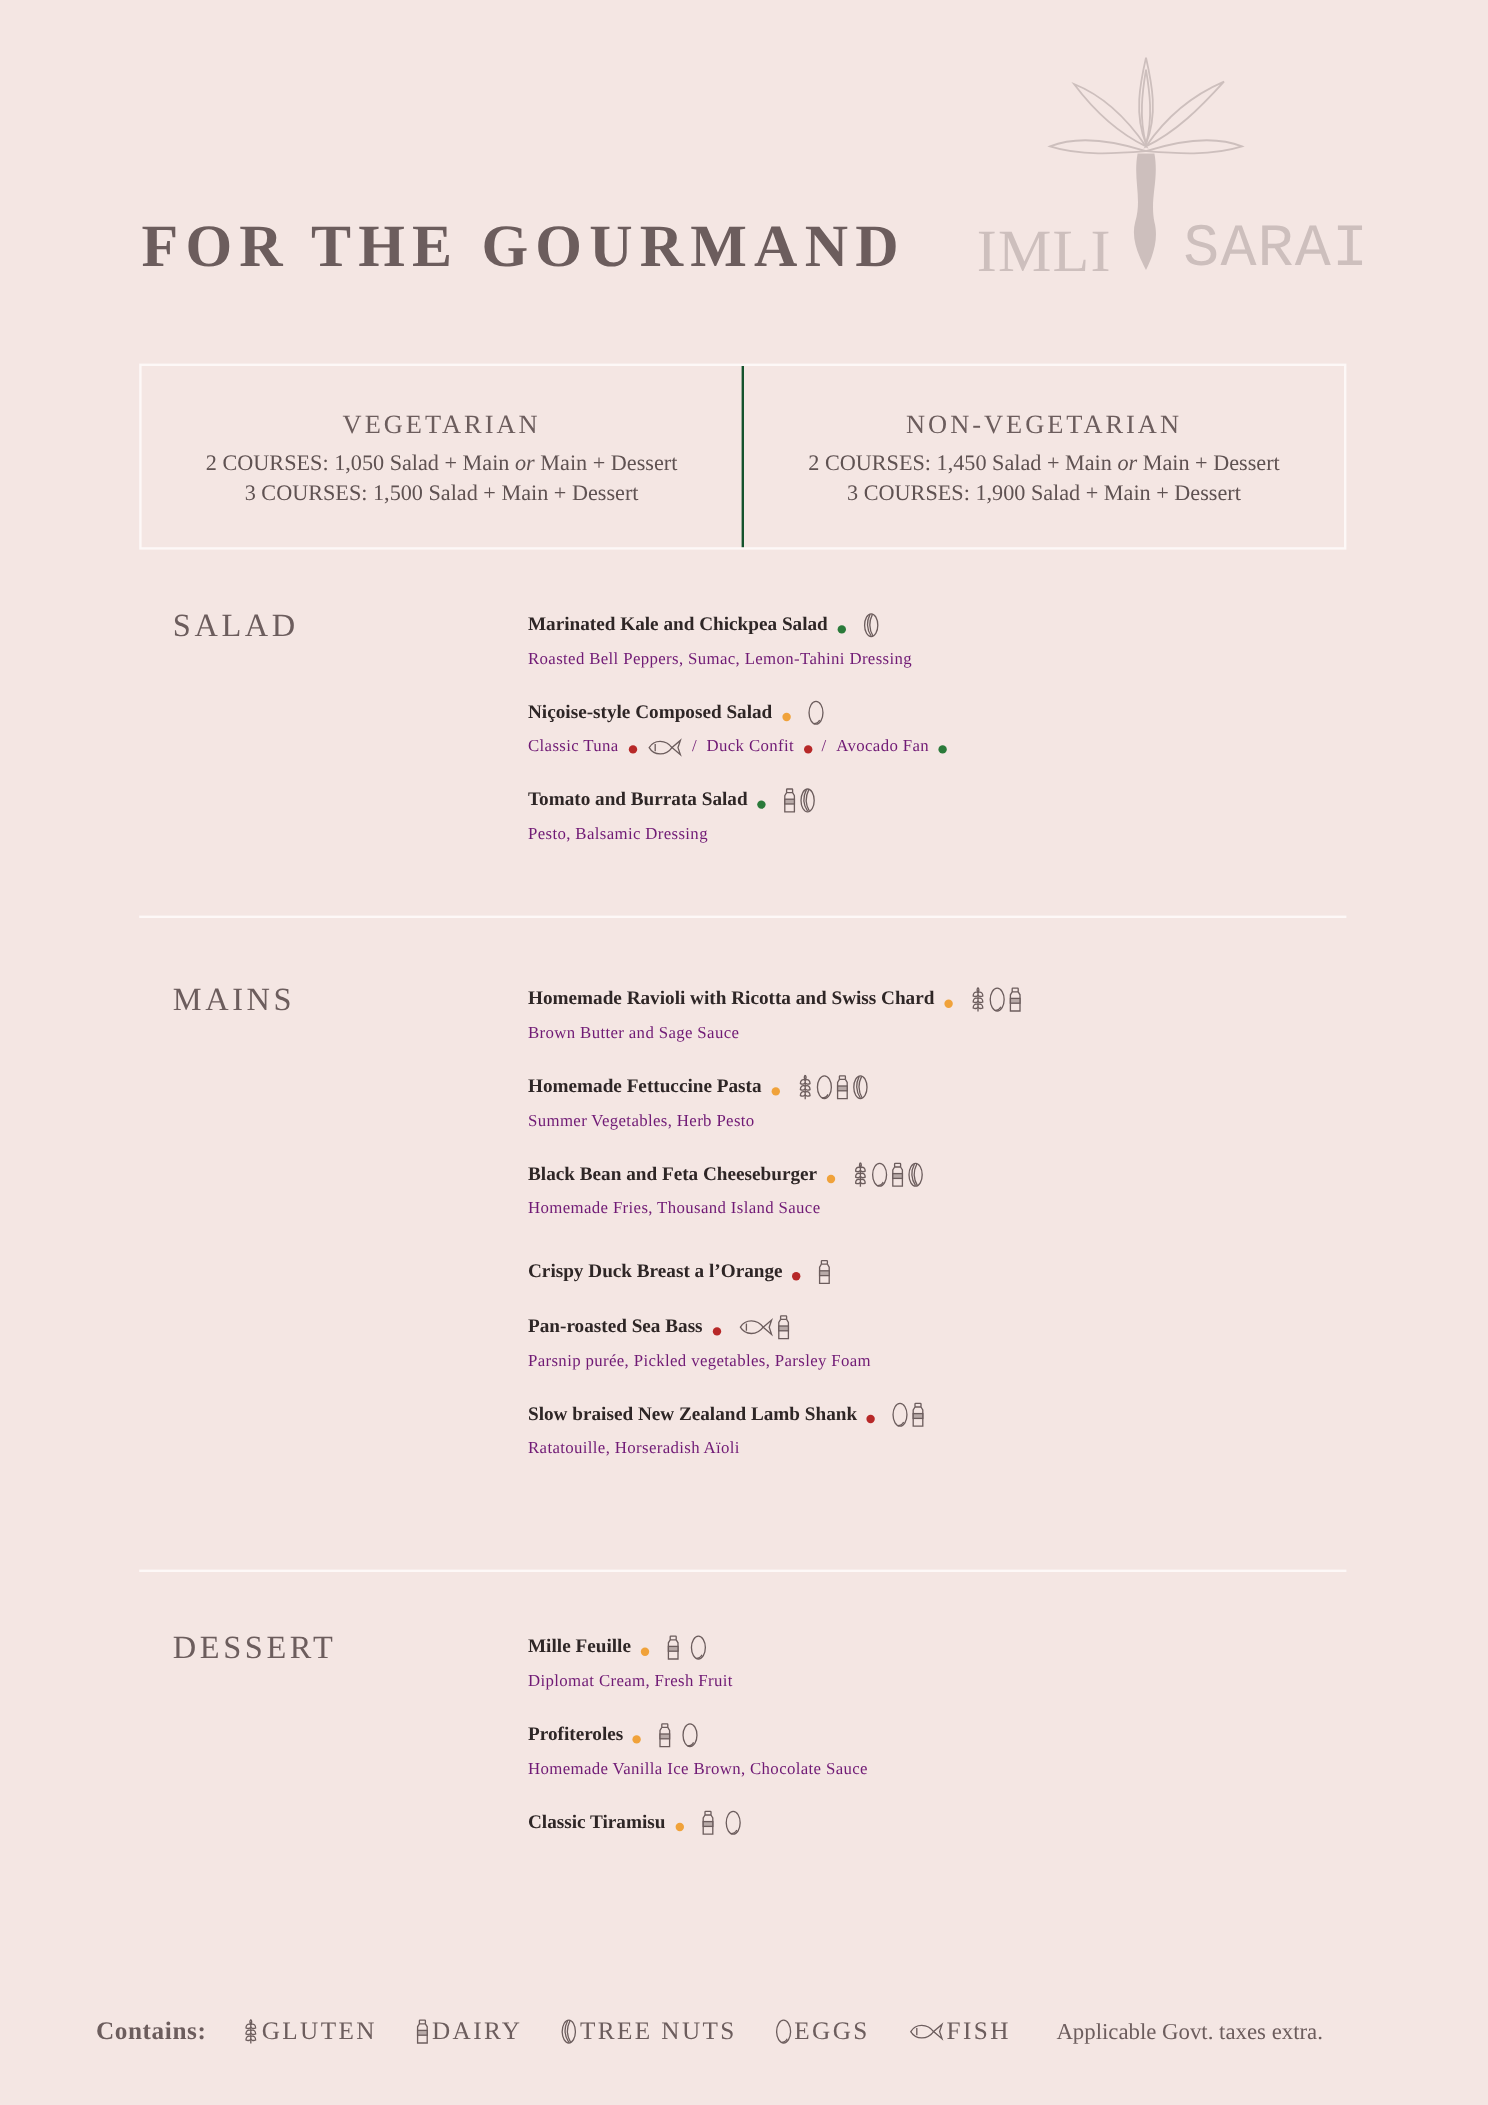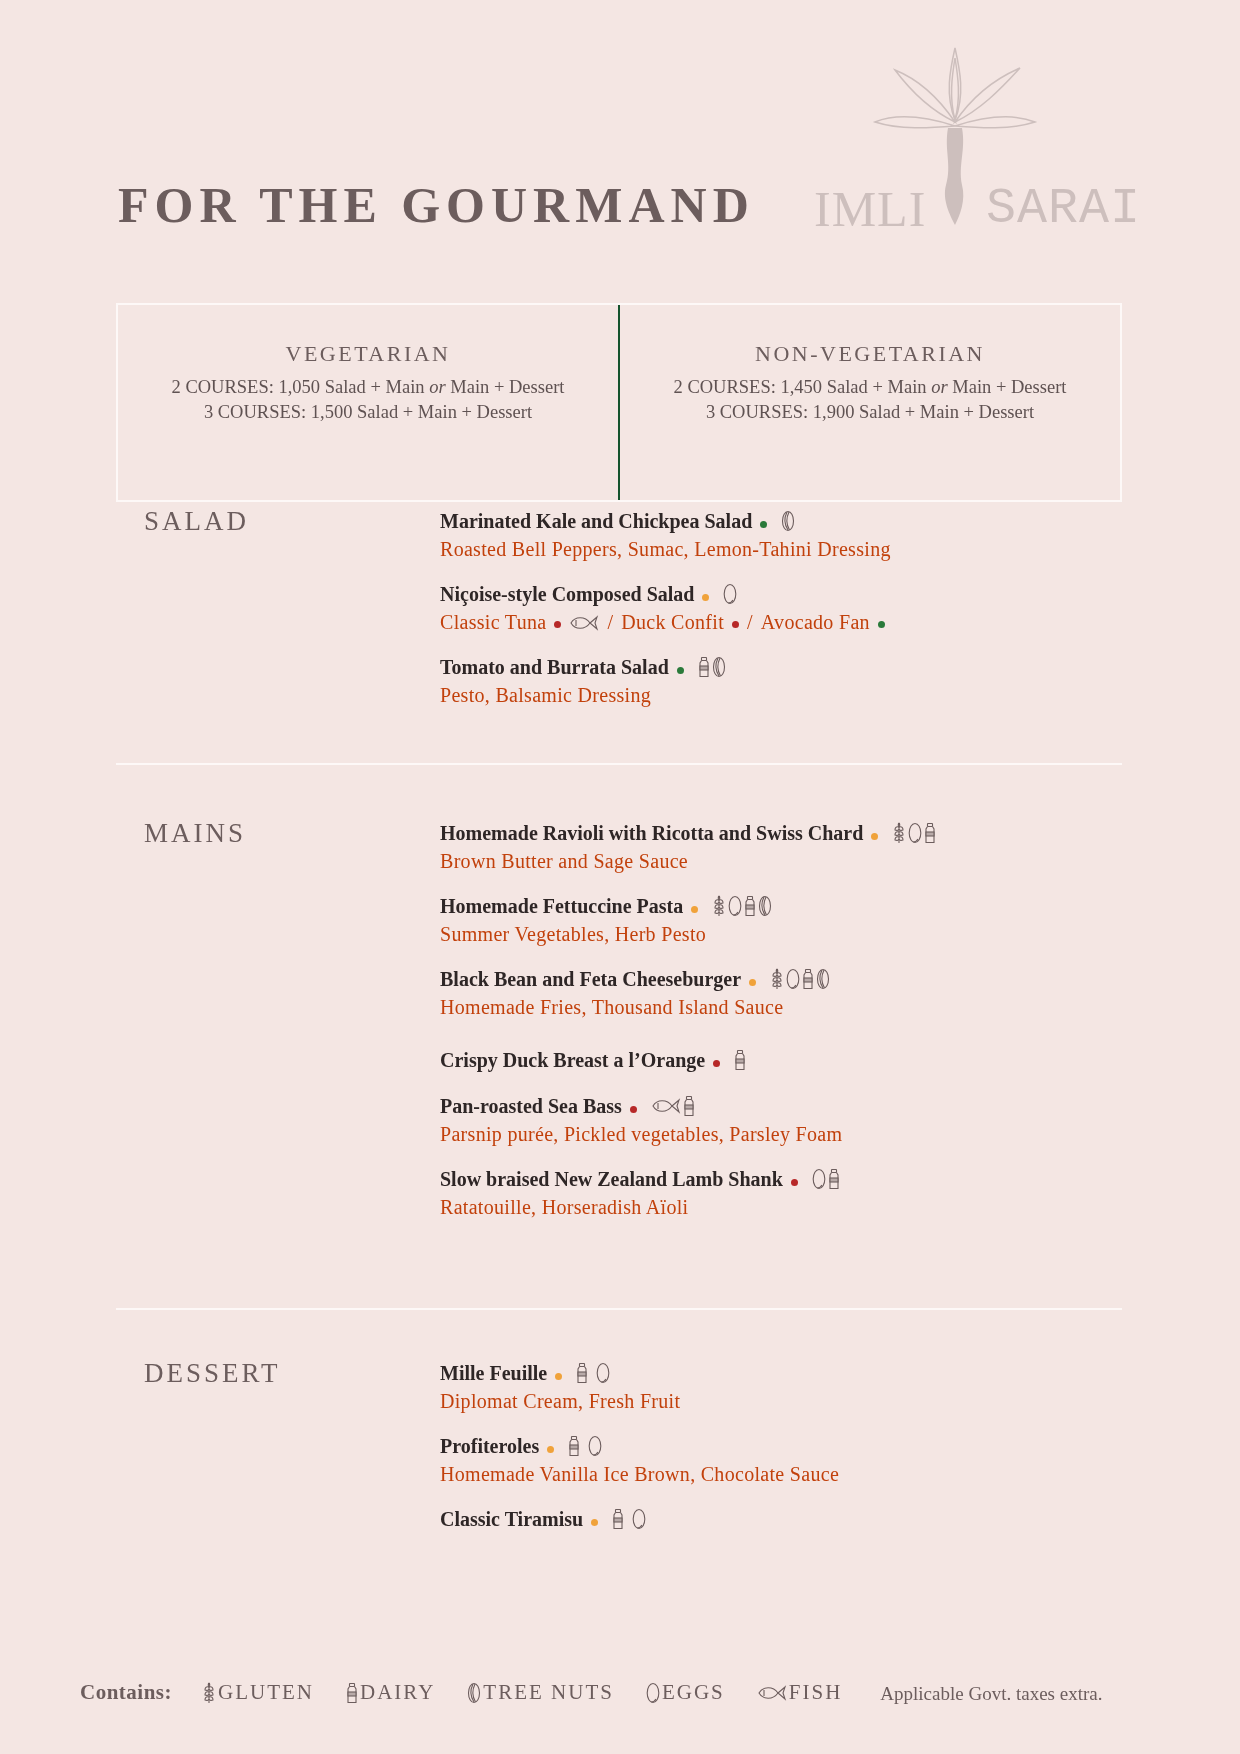--- a/index.html
+++ b/index.html
@@ -16,40 +16,40 @@
   }
   .logo { position: absolute; left: 810px; top: 40px; width: 320px; height: 200px; }
   .logo-text-l, .logo-text-r {
     position: absolute; top: 140px; font-size: 50px; color: #cdbfbd; letter-spacing: 1px;
   }
   .logo-text-l { left: 4px; }
   .logo-text-r { left: 176px; font-family: Liberation Mono, monospace; }
   .logo svg { position: absolute; left: 60px; top: 0; }
 
   .prices {
-    position: absolute; left: 116px; top: 303px; width: 1006px; height: 199px;
+    position: absolute; left: 116px; top: 303px; width: 1006px; height: 155px;
     border: 2px solid #fdf8f7; box-sizing: border-box; display: flex;
   }
   .price-col { flex: 1; text-align: center; padding-top: 36px; }
   .price-col + .price-col { border-left: 2px solid #14532d; }
   .price-head { font-size: 22px; letter-spacing: 2.5px; color: #6c5d5d; margin-bottom: 8px; }
   .price-line { font-size: 18.5px; line-height: 25px; color: #5f5252; }
   .price-line i { font-style: italic; }
 
   .section { position: absolute; left: 116px; width: 1006px; }
   .sec-label {
     position: absolute; left: 28px; top: 0; font-size: 27px; letter-spacing: 3px; color: #6c5d5d;
   }
   .items { position: absolute; left: 324px; top: 0; width: 680px; }
   .item { margin-bottom: 16px; }
   .item-name {
-    font-size: 20px; font-weight: bold; color: #2e2626; line-height: 30px;
+    font-size: 16px; font-weight: bold; color: #2e2626; line-height: 30px;
     display: flex; align-items: center; white-space: nowrap;
   }
-  .item-desc { font-size: 20px; color: #c2410c; line-height: 27px; letter-spacing: 0.3px; white-space: nowrap; }
+  .item-desc { font-size: 14px; color: #701a75; line-height: 27px; letter-spacing: 0.3px; white-space: nowrap; }
   .dot { display: inline-block; width: 7px; height: 7px; border-radius: 50%; margin: 6px 10px 0 8px; }
   .dot.veg { background: #2a7a3a; }
   .dot.egg { background: #f0a23a; }
   .dot.nonveg { background: #b72828; }
   .icons { display: inline-flex; align-items: center; gap: 2px; margin-left: 4px; }
   .icons svg { display: block; }
   .desc-flex { display: flex; align-items: center; }
   .desc-flex .dot { margin: 4px 8px 0 8px; }
 
   .divider { position: absolute; left: 116px; width: 1006px; height: 2px; background: #fdf8f7; }

